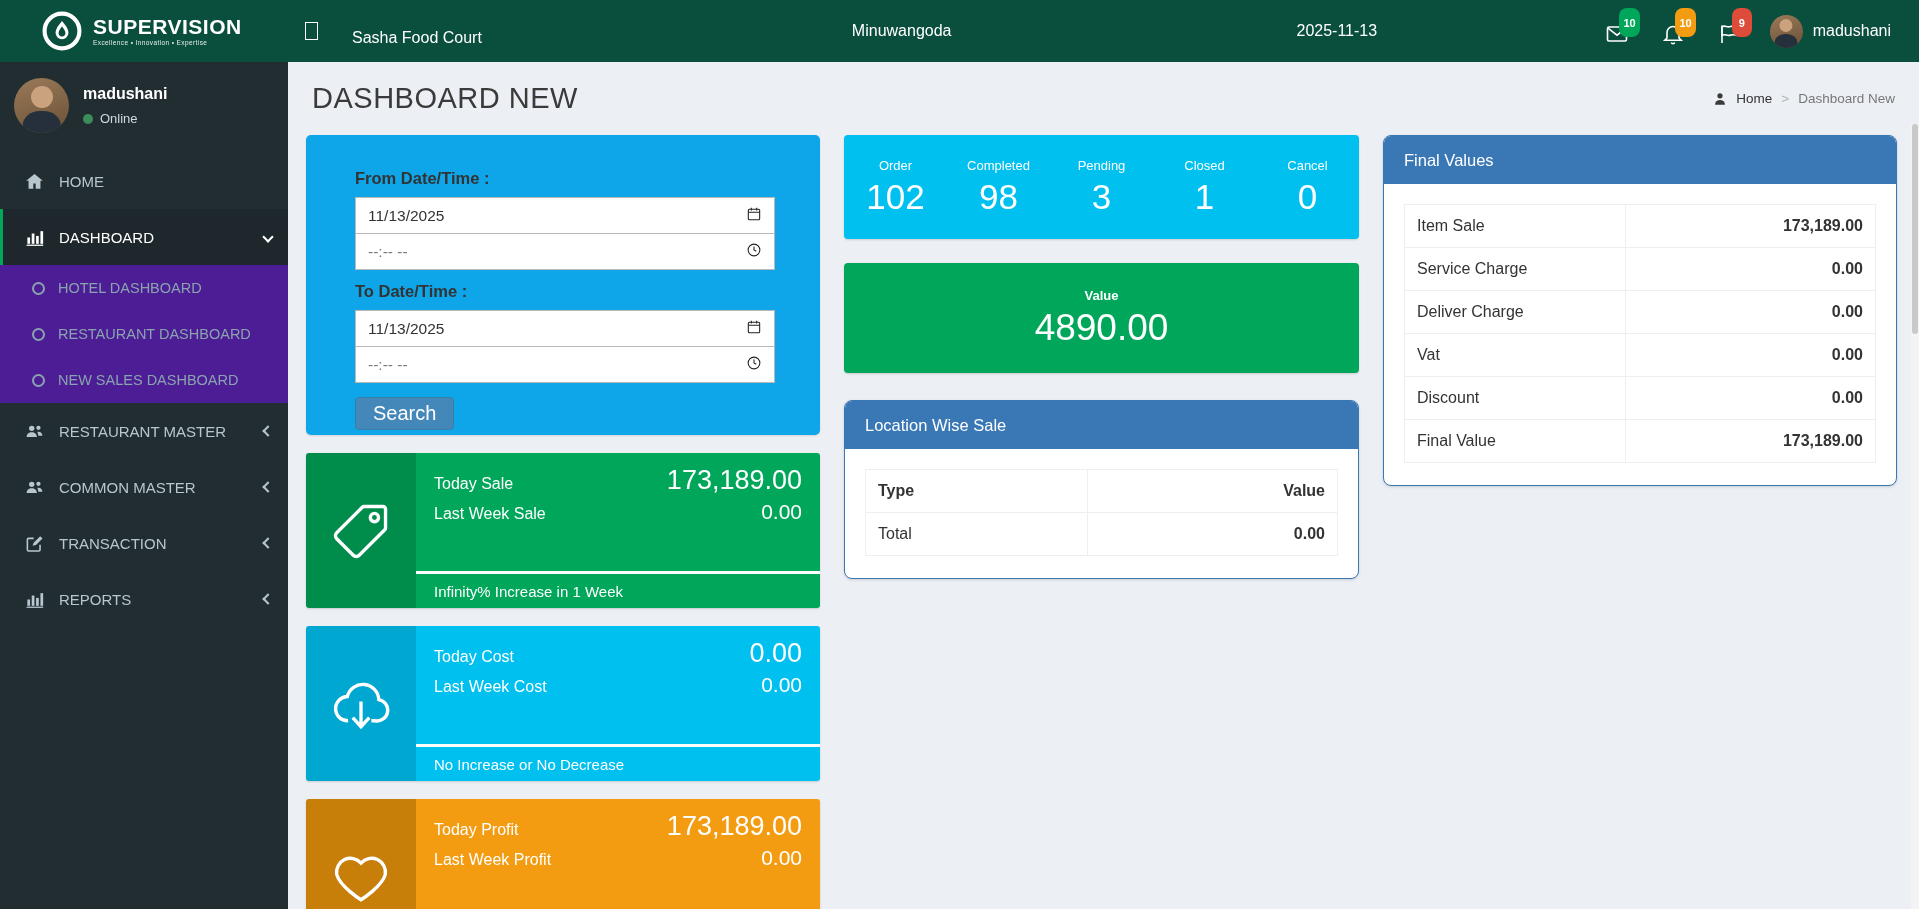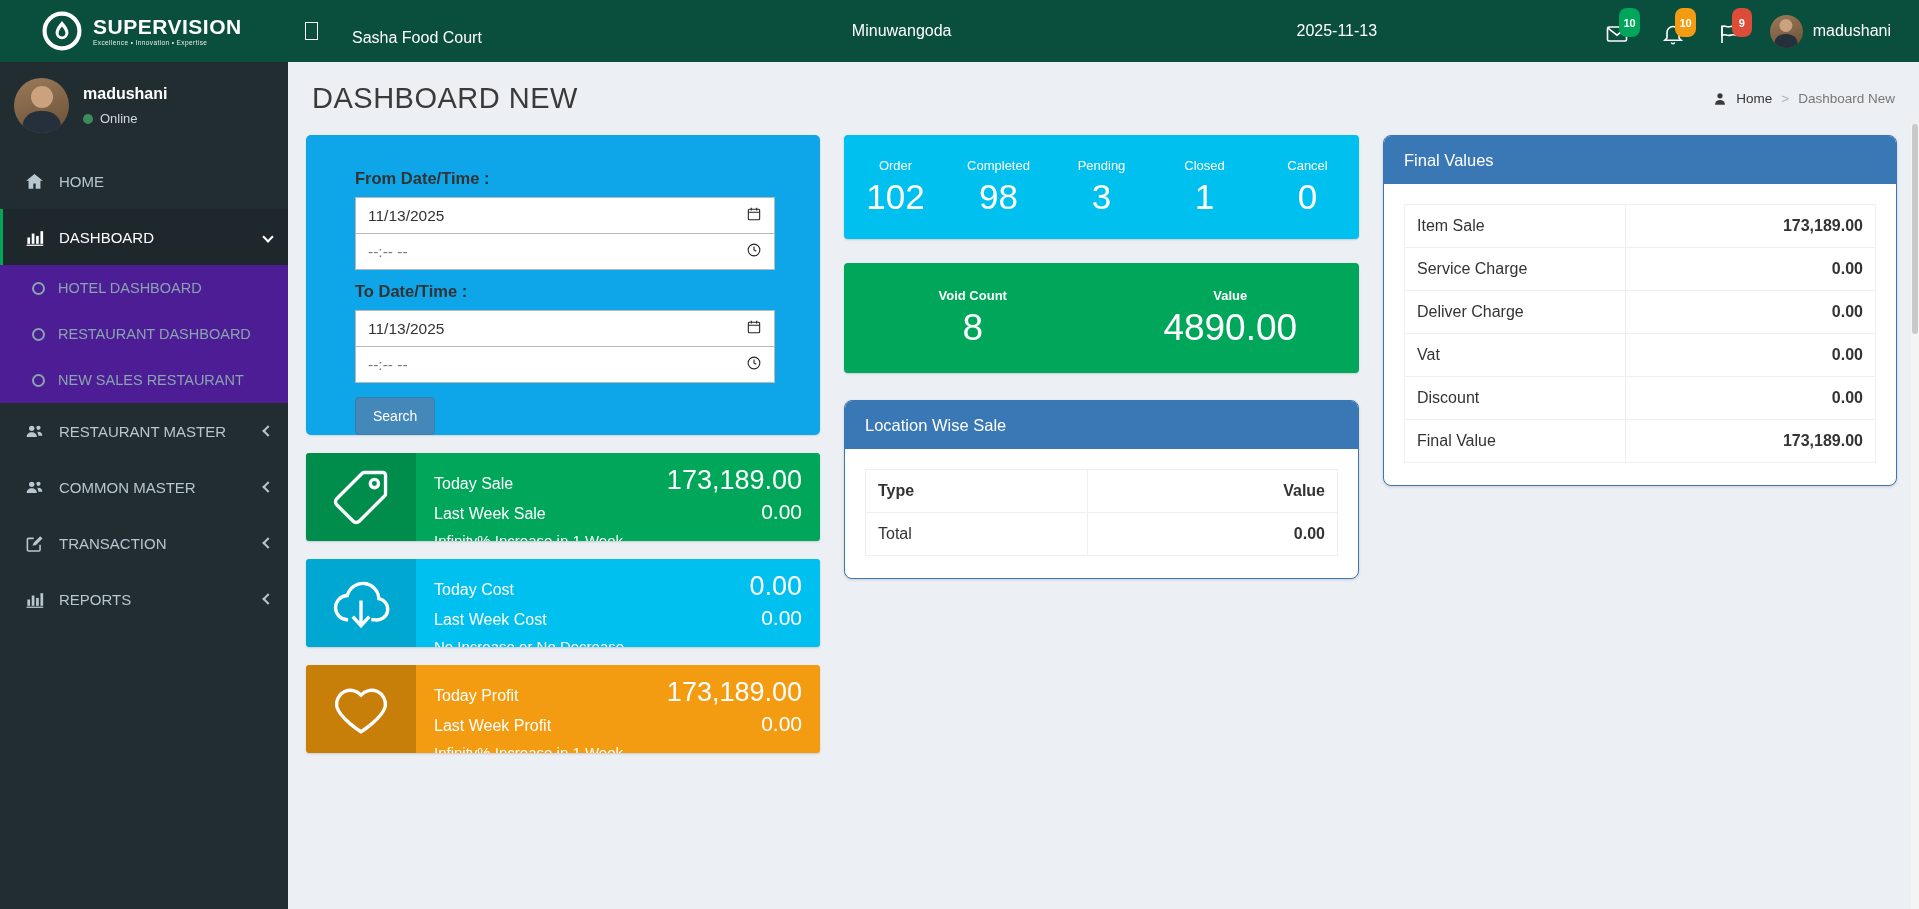--- a/index.html
+++ b/index.html
@@ -73,24 +73,24 @@
   
   .panel { background:#0ea5e9; border-radius:5px; box-shadow:0 1px 2px rgba(0,0,0,.12); }
   .filter-panel { padding:34px 45px 20px 49px; height:300px; }
   .f-label { font-size:16.5px; font-weight:bold; color:#333; margin-bottom:9px; }
   .input-box { height:37px; border:1px solid #b9b9b9; background:#fff; display:flex; align-items:center; padding:0 12px; font-size:15.5px; color:#333; cursor:text; }
   .input-box + .input-box { margin-top:-1px; }
   .input-box .ibx-text { flex:1; }
   .input-time .ibx-text { color:#7a7a7a; }
   .ibx-icon svg { width:16px; height:16px; stroke:#222; fill:none; stroke-width:1.6; }
   .to-label { margin-top:12px; }
-  .btn-search { margin-top:14px; background:#4487b9; border:1px solid #367fa9; color:#fff; font-size:14px; padding:10px 17px; border-radius:4px; cursor:pointer; font-family:inherit; }
-
-  
-  .card { display:flex; height:88px; border-radius:3px; margin-top:18px; color:#fff; overflow:hidden; box-shadow:0 1px 2px rgba(0,0,0,.15); }
+  .btn-search { margin-top:14px; background:#4487b9; border:1px solid #367fa9; color:#fff; font-size:20px; padding:4px 17px; border-radius:4px; cursor:pointer; font-family:inherit; }
+
+  
+  .card { display:flex; height:155px; border-radius:3px; margin-top:18px; color:#fff; overflow:hidden; box-shadow:0 1px 2px rgba(0,0,0,.15); }
   .card:first-of-type { margin-top:25px; }
   .card-icon { width:110px; display:flex; align-items:center; justify-content:center; flex:0 0 auto; }
   .card-icon svg { width:62px; height:62px; stroke:#fff; fill:none; stroke-width:1.3; }
   .card-right { flex:1; display:flex; flex-direction:column; }
   .card-body { flex:1; padding:12px 18px 8px 18px; }
   .cb-row { display:flex; align-items:baseline; justify-content:space-between; }
   .cb-title { font-size:16px; }
   .cb-value-lg { font-size:27px; }
   .cb-row2 { margin-top:4px; }
   .cb-value-md { font-size:21px; }
@@ -216,21 +216,21 @@
       <li class="submenu-item">
         <span class="circle-o"></span>
         <span>HOTEL DASHBOARD</span>
       </li>
       <li class="submenu-item">
         <span class="circle-o"></span>
         <span>RESTAURANT DASHBOARD</span>
       </li>
       <li class="submenu-item">
         <span class="circle-o"></span>
-        <span>NEW SALES RESTAURANT</span>
+        <span>NEW SALES DASHBOARD</span>
       </li>
     </ul>
     <li class="menu-item">
       <span class="mi-icon">
         <svg viewBox="0 0 24 24">
             <circle cx="8.5" cy="8" r="3.4"></circle>
             <path d="M2 19c0-3.6 2.9-6 6.5-6s6.5 2.4 6.5 6z"></path>
             <circle cx="17" cy="7.4" r="2.7"></circle>
             <path d="M15.6 12.3c3.4-.6 6.4 1.6 6.4 5h-5"></path>
           </svg>
@@ -423,24 +423,20 @@
           <span class="stat-value">1</span>
         </div>
         <div class="stat-cell">
           <span class="stat-label">Cancel</span>
           <span class="stat-value">0</span>
         </div>
       </div>
 
       <div class="stats-green">
         <div class="stat-cell">
-          <span class="stat-label">Void Count</span>
-          <span class="stat-value">8</span>
-        </div>
-        <div class="stat-cell">
           <span class="stat-label">Value</span>
           <span class="stat-value">4890.00</span>
         </div>
       </div>
 
       <div class="blue-box loc-box">
         <div class="blue-box-header">Location Wise Sale</div>
         <div class="blue-box-body">
           <table class="data-table">
             <thead>

